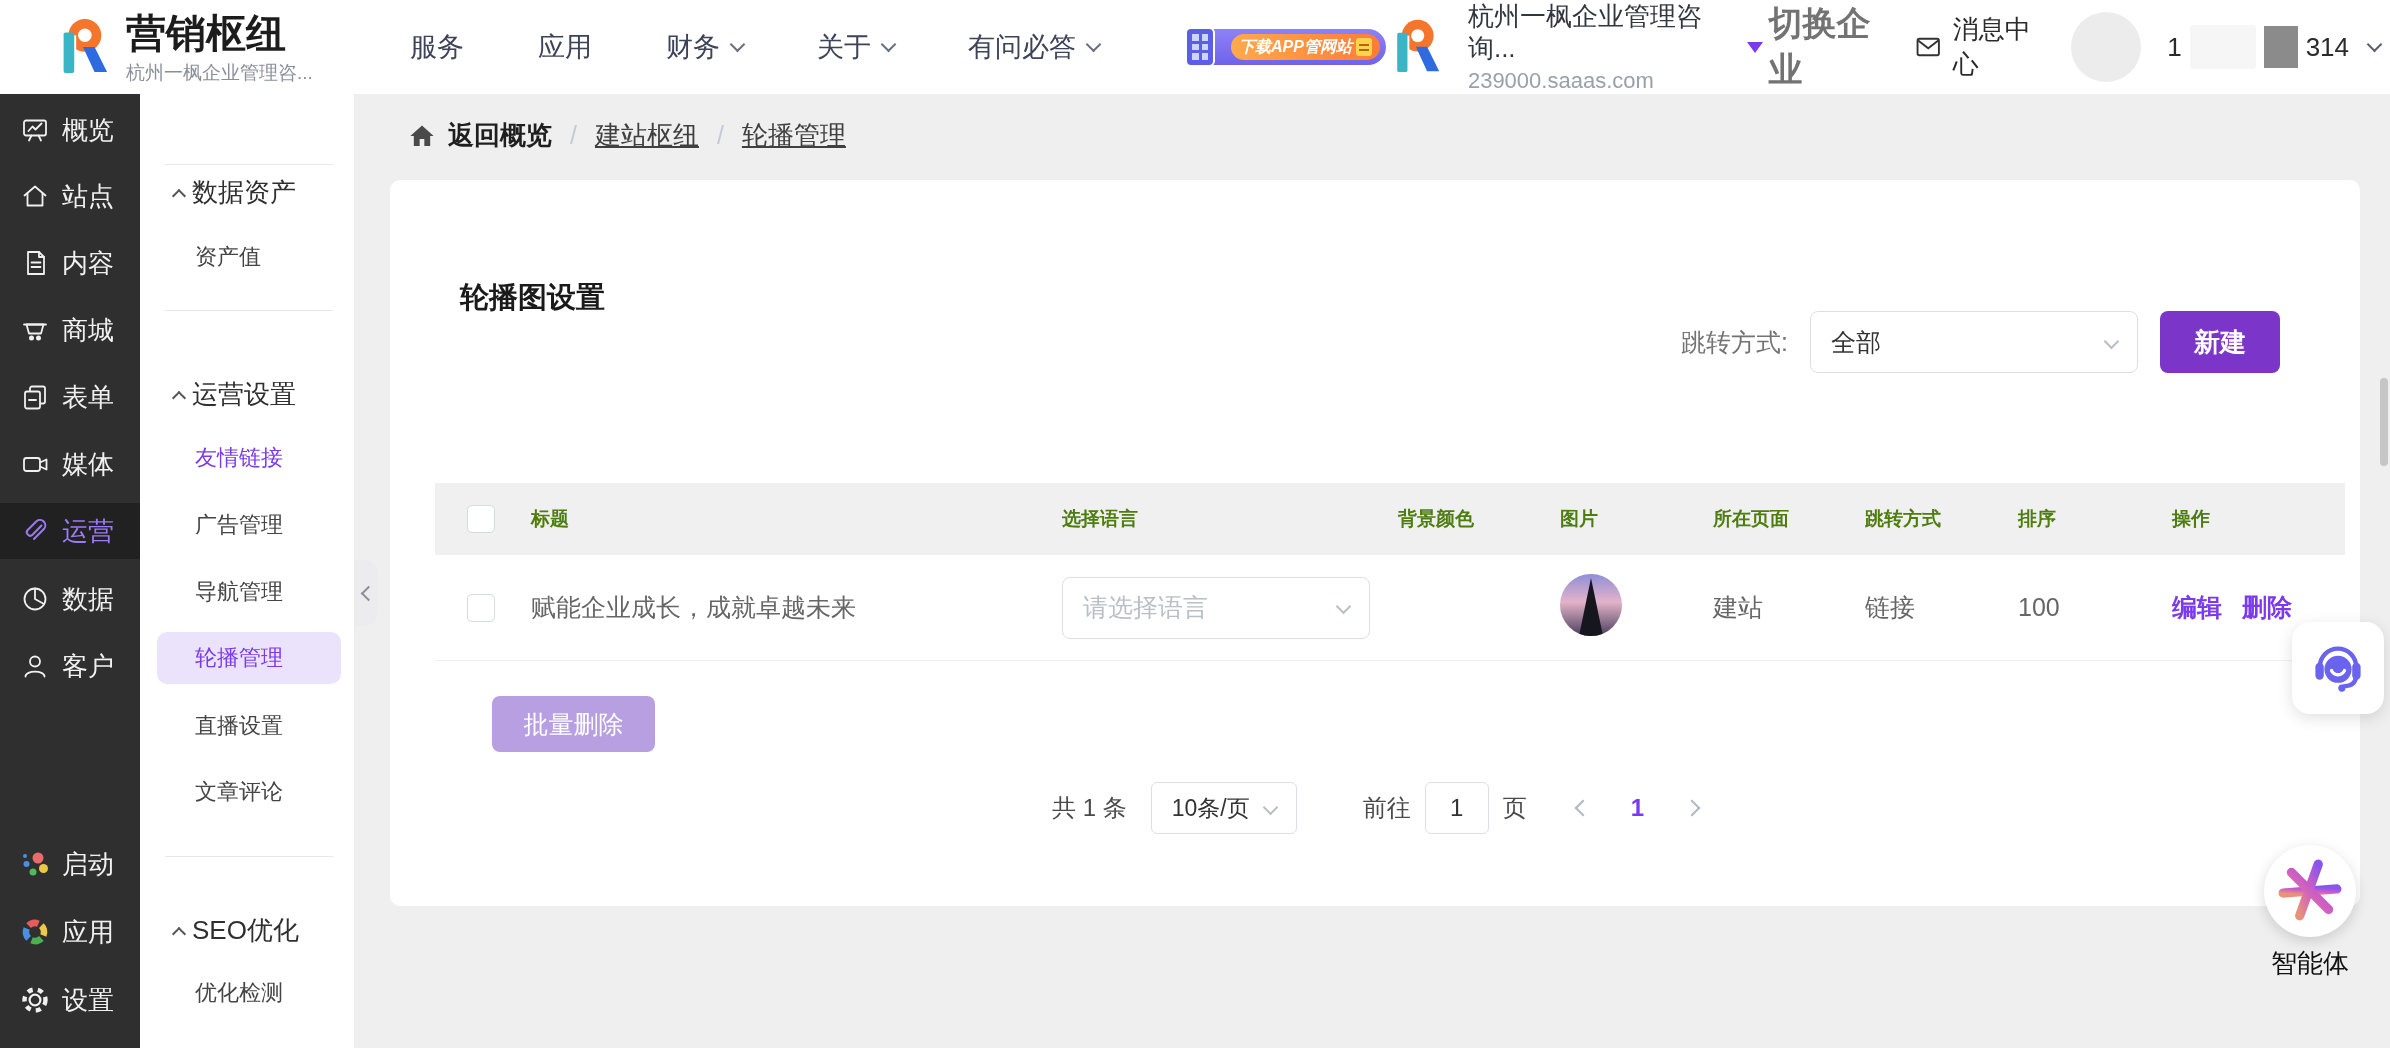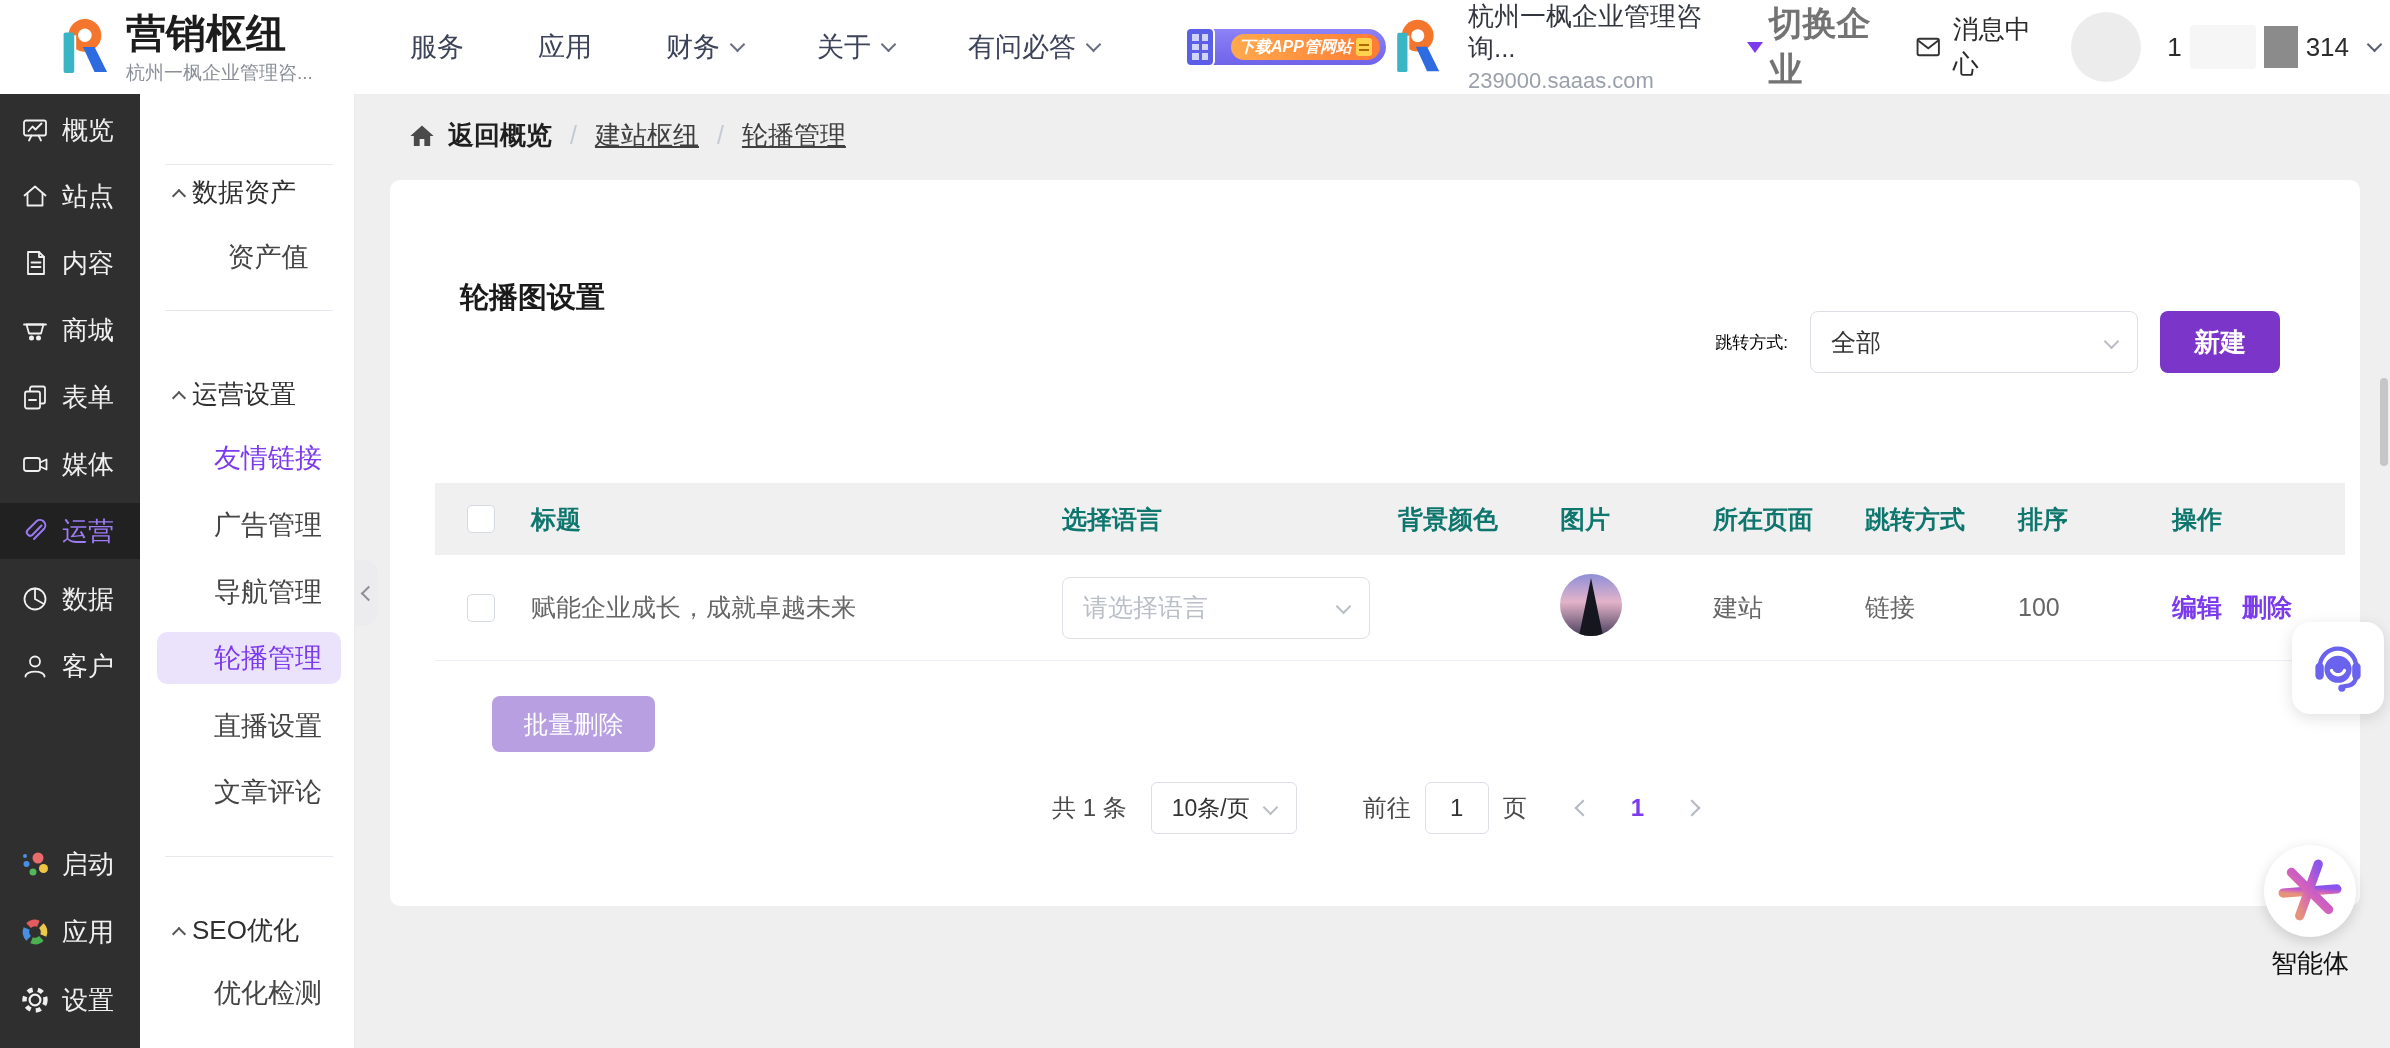--- a/index.html
+++ b/index.html
@@ -53,47 +53,47 @@
   .sd-item svg { flex:0 0 auto; }
   .sd-item.active { color:#9d7bf5; background:rgba(0,0,0,0.28); }
   
   .side-sub { position:absolute; left:140px; top:94px; width:215px; height:954px; background:#fff;
     border-right:1px solid #ececec; z-index:3; }
   .sub-divider { position:absolute; left:25px; width:168px; height:1px; background:#e7e7ee; }
   .sub-header { position:absolute; left:22px; height:40px; display:flex; align-items:center; gap:8px;
     font-size:26px; color:#2f2f2f; cursor:pointer; }
   .sub-header .chev { border-color:#555; width:10px; height:10px; }
   .sub-item { position:absolute; left:17px; width:184px; height:52px; display:flex; align-items:center;
-    padding-left:38px; font-size:27px; color:#454545; cursor:pointer; border-radius:10px;justify-content:center; }
+    padding-left:38px; font-size:22px; color:#454545; cursor:pointer; border-radius:10px; }
   .sub-item.highlight { color:#7c3aed; }
   .sub-item.selected { color:#7c3aed; background:#ebe3fb; }
   .collapse-handle { position:absolute; left:355px; top:560px; width:23px; height:66px; background:#ececee;
     border-radius:0 14px 14px 0; display:flex; align-items:center; justify-content:center; cursor:pointer; z-index:2; }
   .collapse-handle .chev { transform:rotate(135deg); border-color:#8f8f98; margin:0 0 0 4px; }
   
   .breadcrumb { position:absolute; left:408px; top:118px; display:flex; align-items:center; gap:18px; z-index:1; }
   .bc-back { display:flex; align-items:center; gap:12px; font-size:26px; font-weight:bold; color:#1f1f1f; cursor:pointer; }
   .bc-sep { font-size:25px; color:#c3cad6; }
   .bc-link { font-size:26px; color:#404040; cursor:pointer;text-decoration:underline; }
   
   .card { position:absolute; left:390px; top:180px; width:1970px; height:726px; background:#fff;
     border-radius:10px; z-index:1; }
   .card-title { position:absolute; left:70px; top:98px; font-size:29px; font-weight:bold; color:#1a1a1a; }
   .filter-row { position:absolute; right:80px; top:131px; display:flex; align-items:center; gap:22px; }
-  .filter-label { font-size:17px; color:#000000; }
+  .filter-label { font-size:25px; color:#737373; }
   .select-box { height:62px; background:#fff; border:1px solid #dcdfe6; border-radius:8px;
     display:flex; align-items:center; justify-content:space-between; padding:0 20px; cursor:pointer; }
   .select-box .val { font-size:25px; color:#333; }
   .select-box .ph { color:#b9bec7; }
   .select-box .chev { border-color:#b9bec7; margin-top:-2px; }
   .btn-create { width:120px; height:62px; background:#7c35c9; color:#fff; font-size:26px;
     border:none; border-radius:8px; cursor:pointer; font-weight:bold; }
   
   .table { position:absolute; left:45px; top:303px; width:1910px; }
-  .t-head { display:flex; align-items:center; height:72px; background:#f0f0f1; font-size:25px; font-weight:bold; color:#0f766e; }
+  .t-head { display:flex; align-items:center; height:72px; background:#f0f0f1; font-size:19px; font-weight:bold; color:#4d7c0f; }
   .t-row { display:flex; align-items:center; height:106px; background:#fff; border-bottom:1px solid #eceff5;
     font-size:25px; color:#666; }
   .c-check { width:60px; display:flex; justify-content:flex-end; }
   .checkbox { width:28px; height:28px; border:1px solid #d5d9e0; border-radius:5px; background:#fff; cursor:pointer; }
   .c-title { flex:1; padding-left:36px; }
   .c-lang { width:336px; }
   .c-color { width:162px; }
   .c-image { width:153px; }
   .c-page { width:152px; }
   .c-jump { width:153px; }

